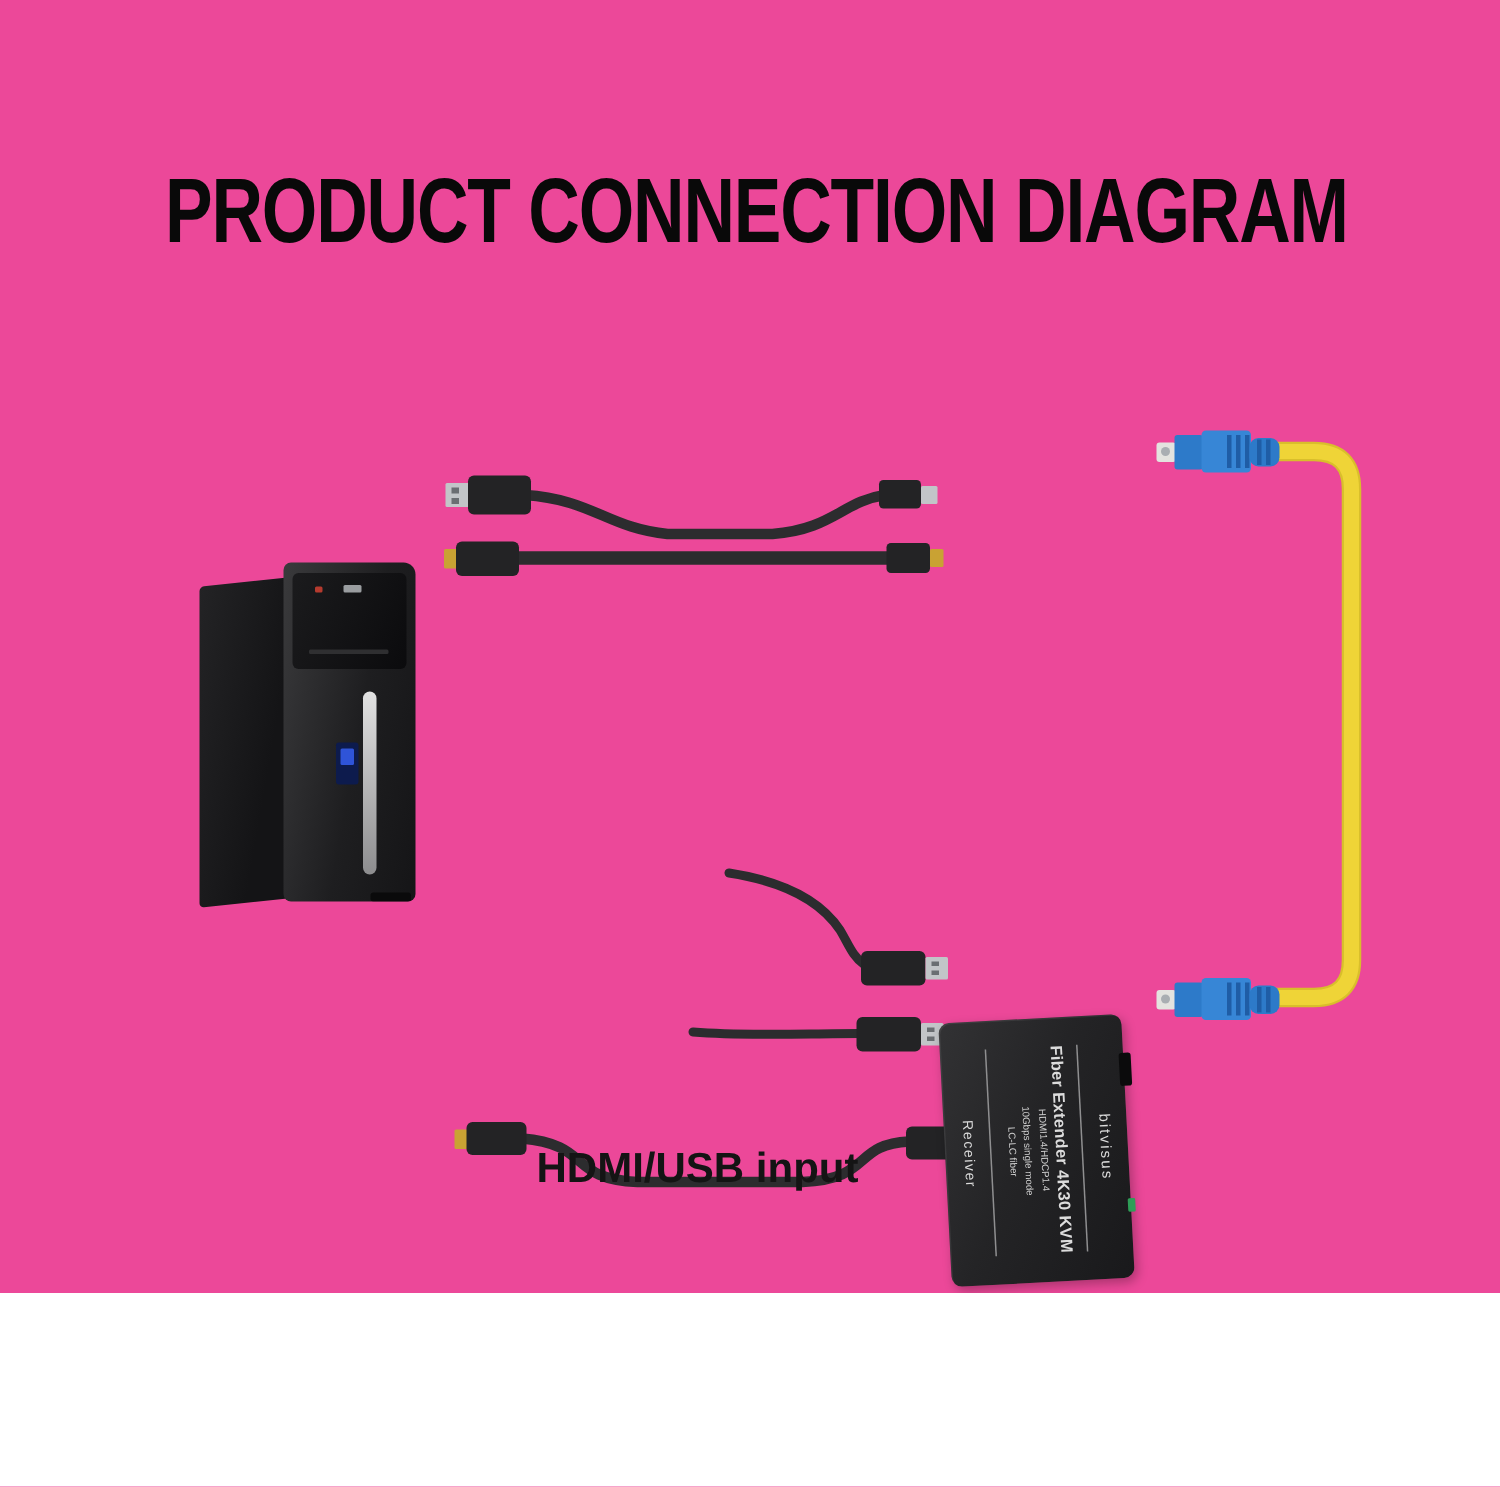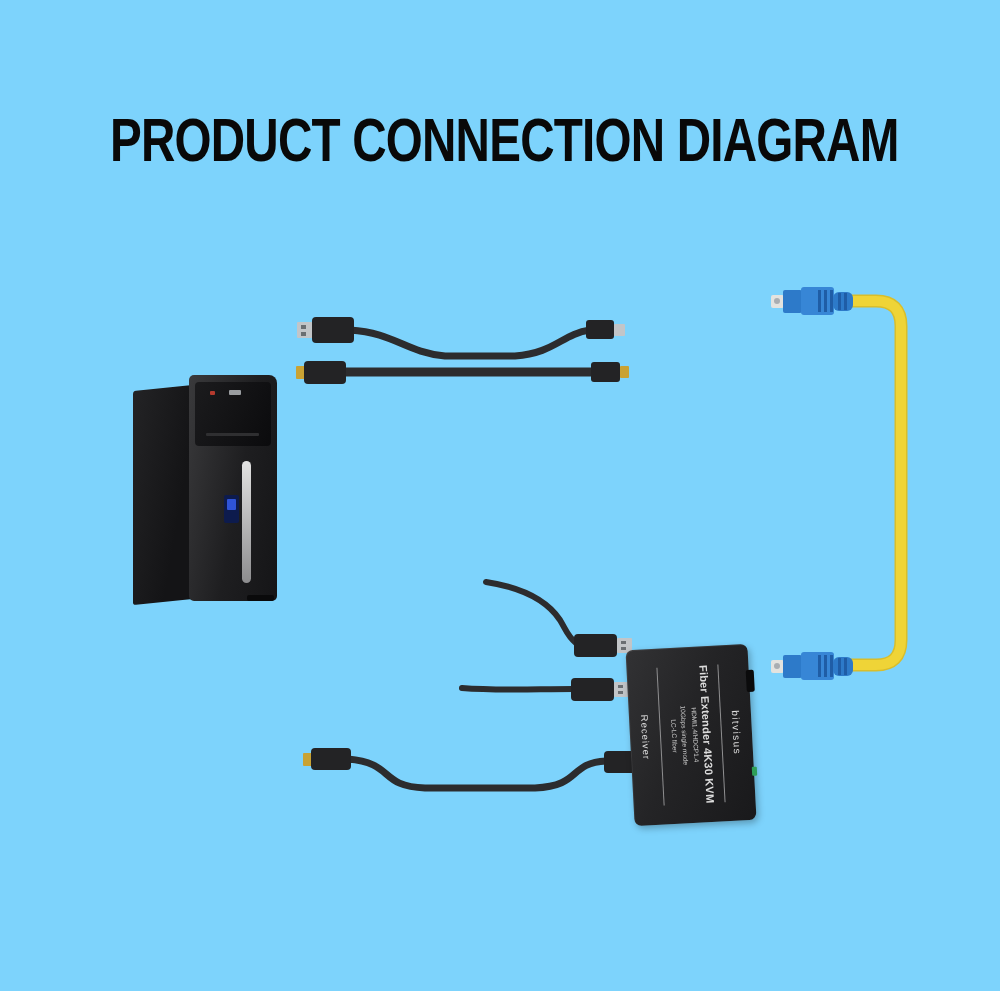--- a/index.html
+++ b/index.html
@@ -1,16 +1,16 @@
 <!DOCTYPE html>
 <html><head>
 <meta charset="utf-8">
 <style>
   html,body{margin:0;padding:0;background:#ffffff;}
-  .canvas{position:relative;width:1000px;height:991px;background:#7dd3fc;overflow:hidden;
+  .canvas{position:relative;width:1000px;height:862px;background:#ec4899;overflow:hidden;
           font-family:"Liberation Sans",sans-serif;}
 
   
   .page-title{position:absolute;top:64px;left:0;width:1000px;text-align:center;
     font-size:61px;font-weight:700;color:#090909;white-space:nowrap;
     transform:scaleX(.78);transform-origin:center;letter-spacing:-1px;}
 
   
   .conn-label{position:absolute;font-weight:700;color:#141414;}
   .lbl-input{left:300px;top:383px;width:330px;text-align:center;font-size:28px;}
@@ -160,20 +160,21 @@
         <div class="pc-slot"></div>
       </div>
       <div class="pc-stripe"></div>
       <div class="pc-led">
         <div class="pc-led-inner"></div>
       </div>
       <div class="pc-foot"></div>
     </div>
   </div>
 
+  <div class="conn-label lbl-input fg">HDMI/USB input</div>
 
   <div class="device device-tx fg">
     <div class="dev-rot">
       <div class="dev-brand">bitvisus</div>
       <div class="dev-rule"></div>
       <div class="dev-main">
         <div class="dev-model">Fiber Extender 4K30 KVM</div>
         <div class="dev-spec">HDMI1.4/HDCP1.4</div>
         <div class="dev-spec">10Gbps single mode</div>
         <div class="dev-spec">LC-LC fiber</div>

